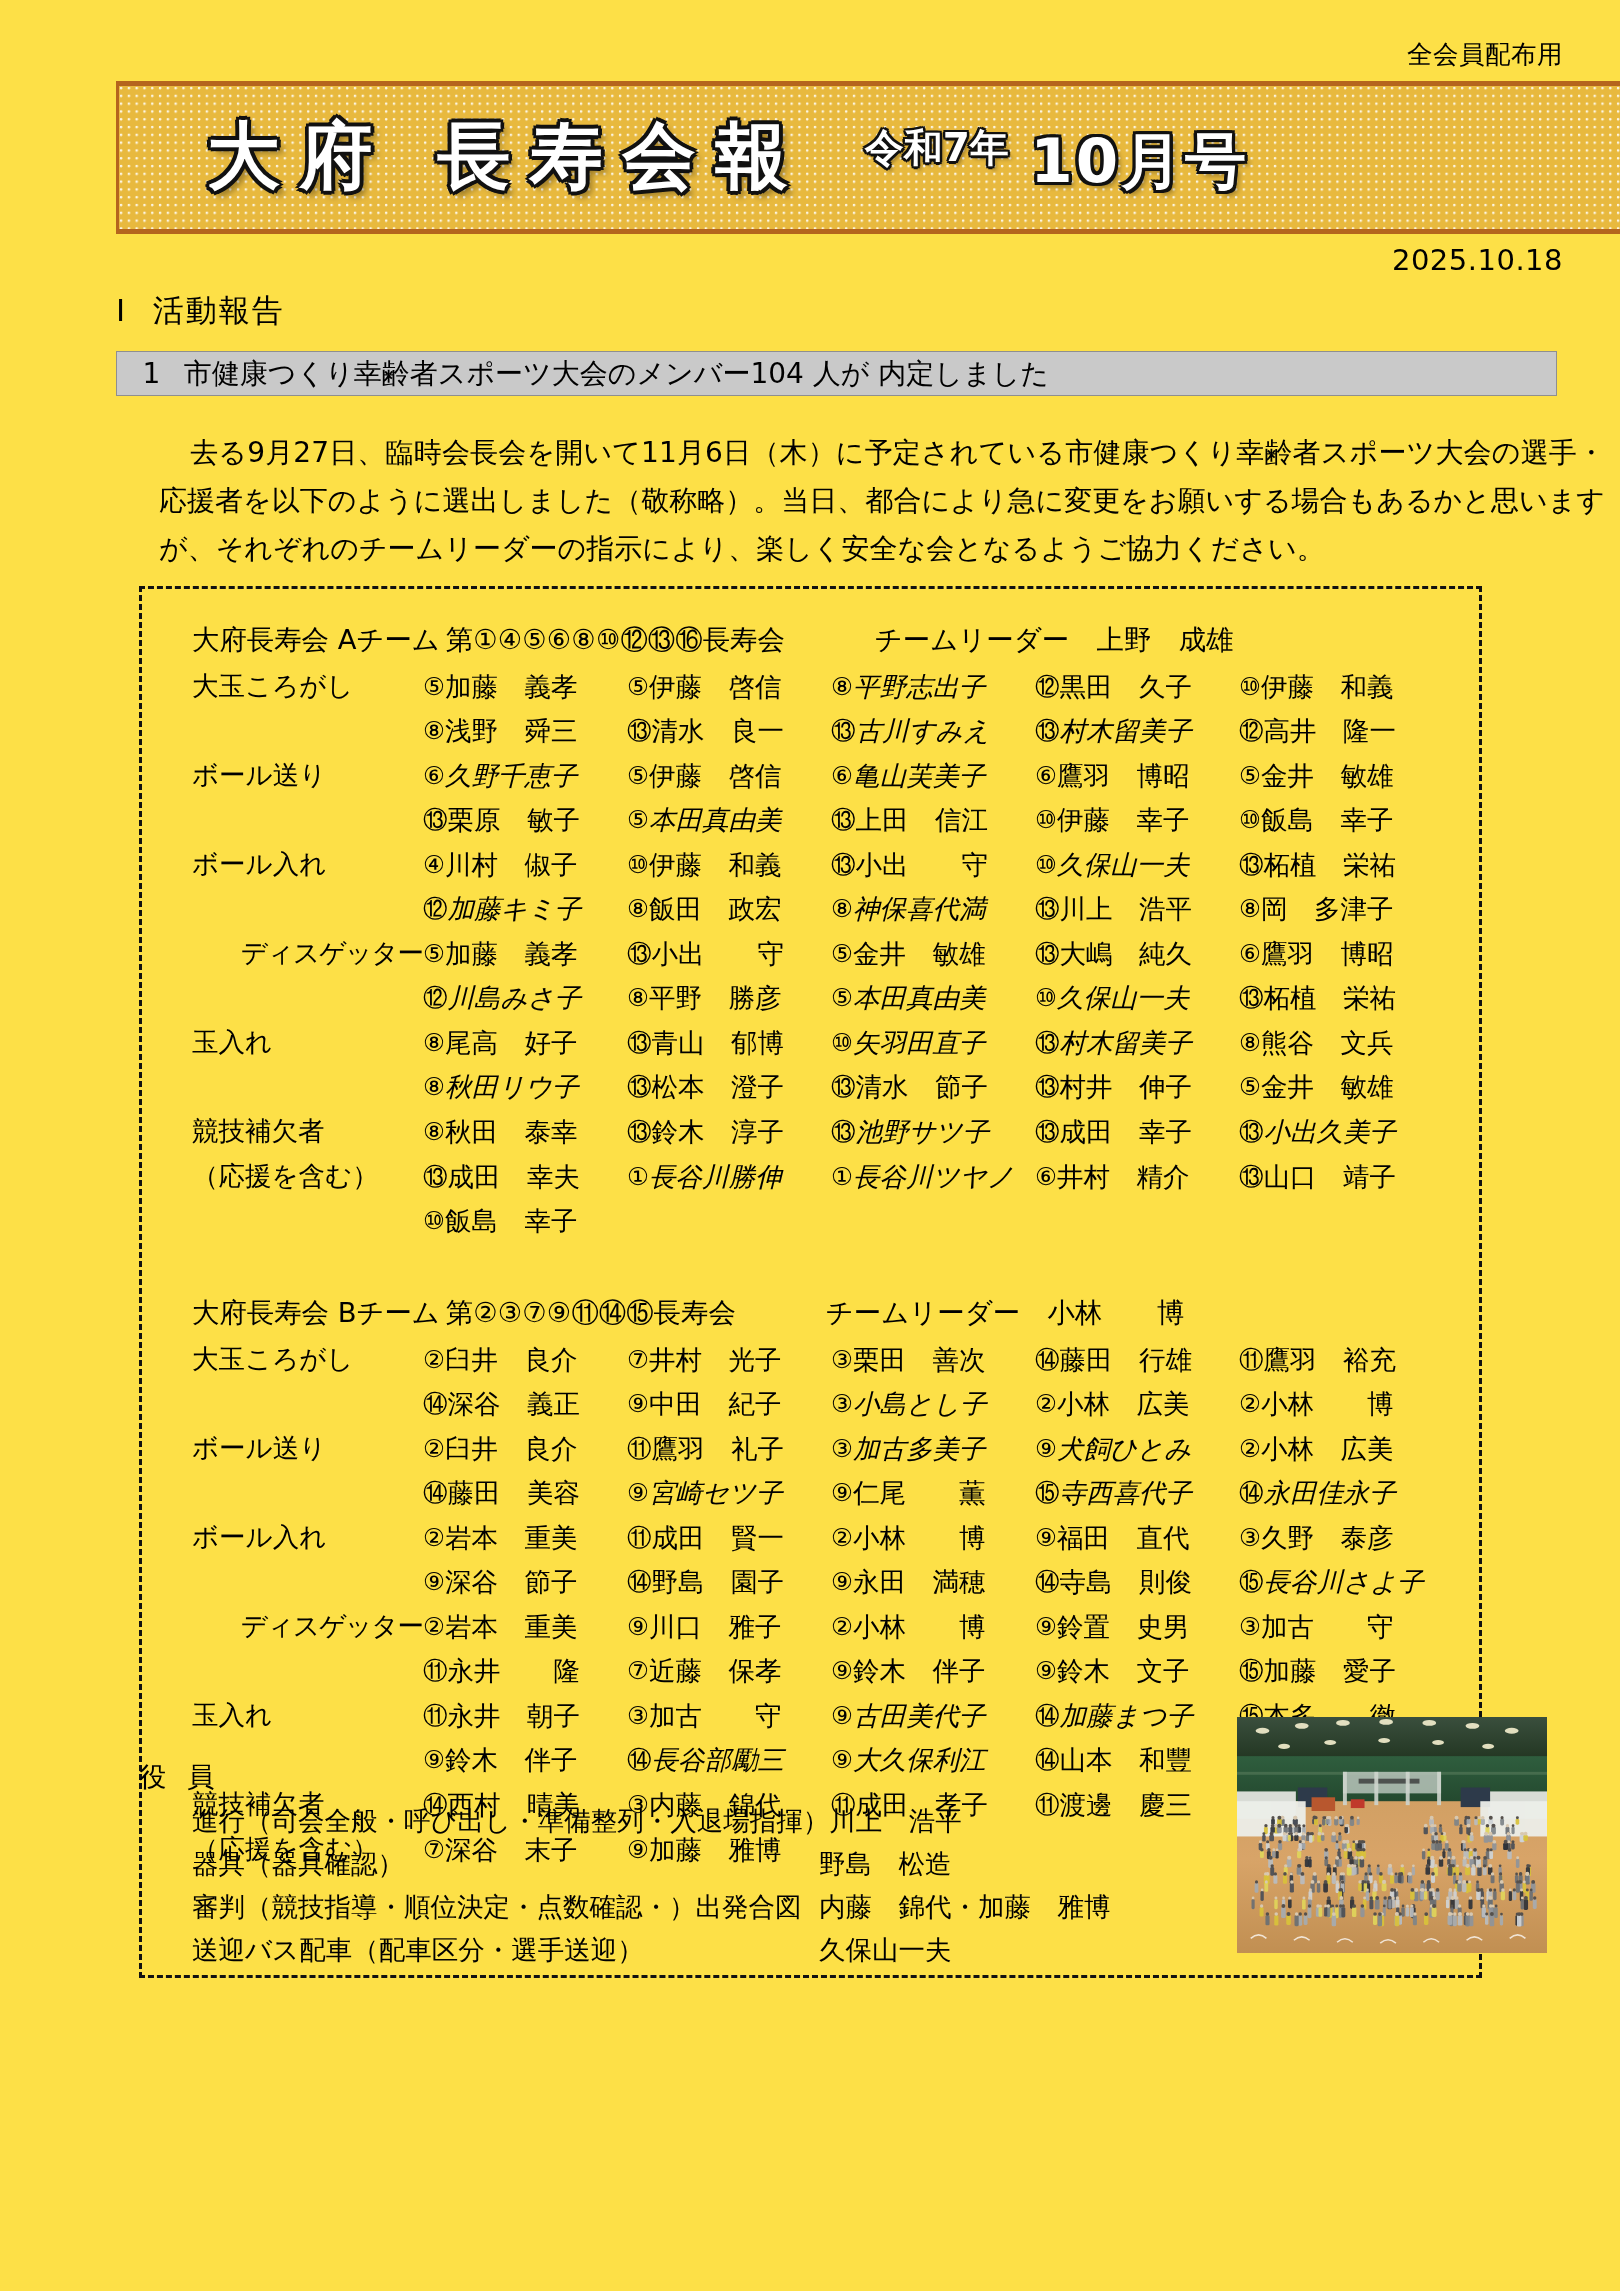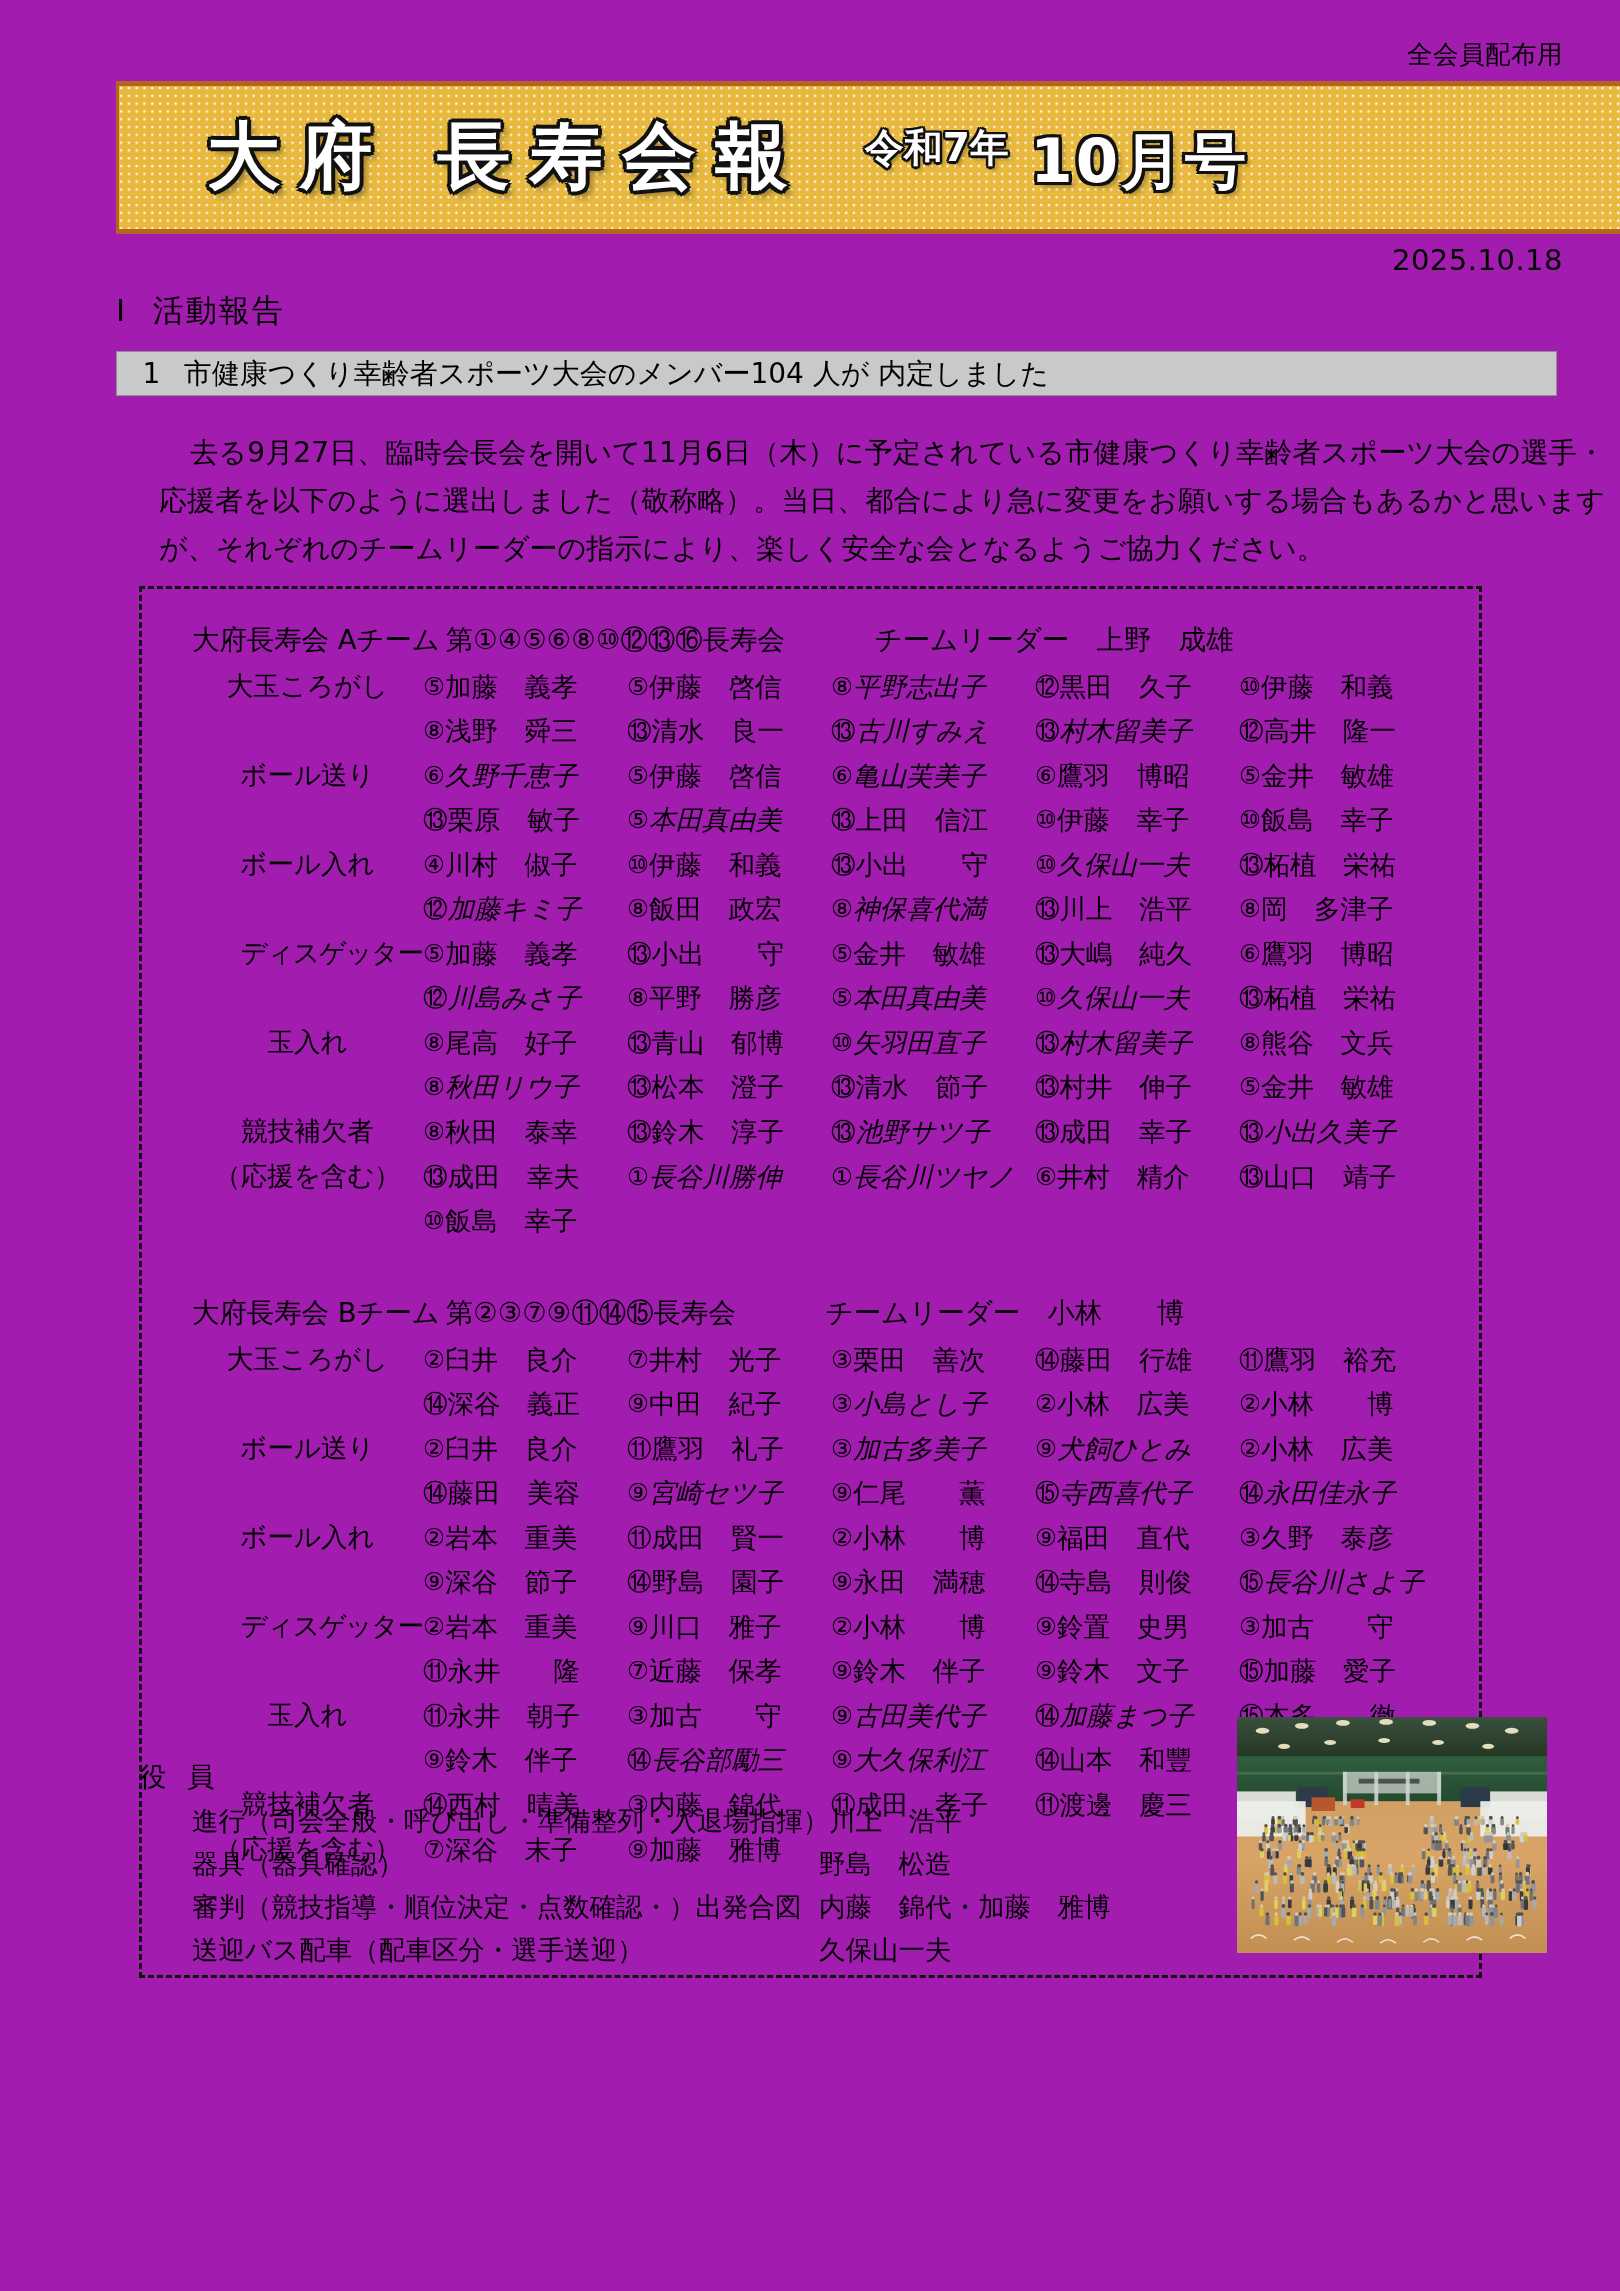--- a/index.html
+++ b/index.html
@@ -8,21 +8,21 @@
     background: #ffffff;
   }
   body {
     font-family: "DejaVu Sans", "Liberation Sans", sans-serif;
     color: #000000;
   }
   .page {
     position: relative;
     width: 1620px;
     height: 2292px;
-    background: #a21caf;
+    background: #fde047;
     overflow: hidden;
     box-sizing: border-box;
   }
 
   
   .dist-note {
     position: absolute;
     top: 37px;
     right: 57px;
     font-size: 25.5px;
@@ -172,21 +172,21 @@
 
   .ev-row {
     display: flex;
     align-items: baseline;
     line-height: 44px;
     white-space: nowrap;
   }
   .ev-label {
     width: 231px;
     flex: 0 0 231px;
-    text-align: center;
+    text-align: left;
     font-size: 26.5px;
   }
   .ev-names { display: flex; }
   .nm {
     width: 204px;
     flex: 0 0 204px;
     display: flex;
     font-size: 26.5px;
   }
   .nm .cno {

